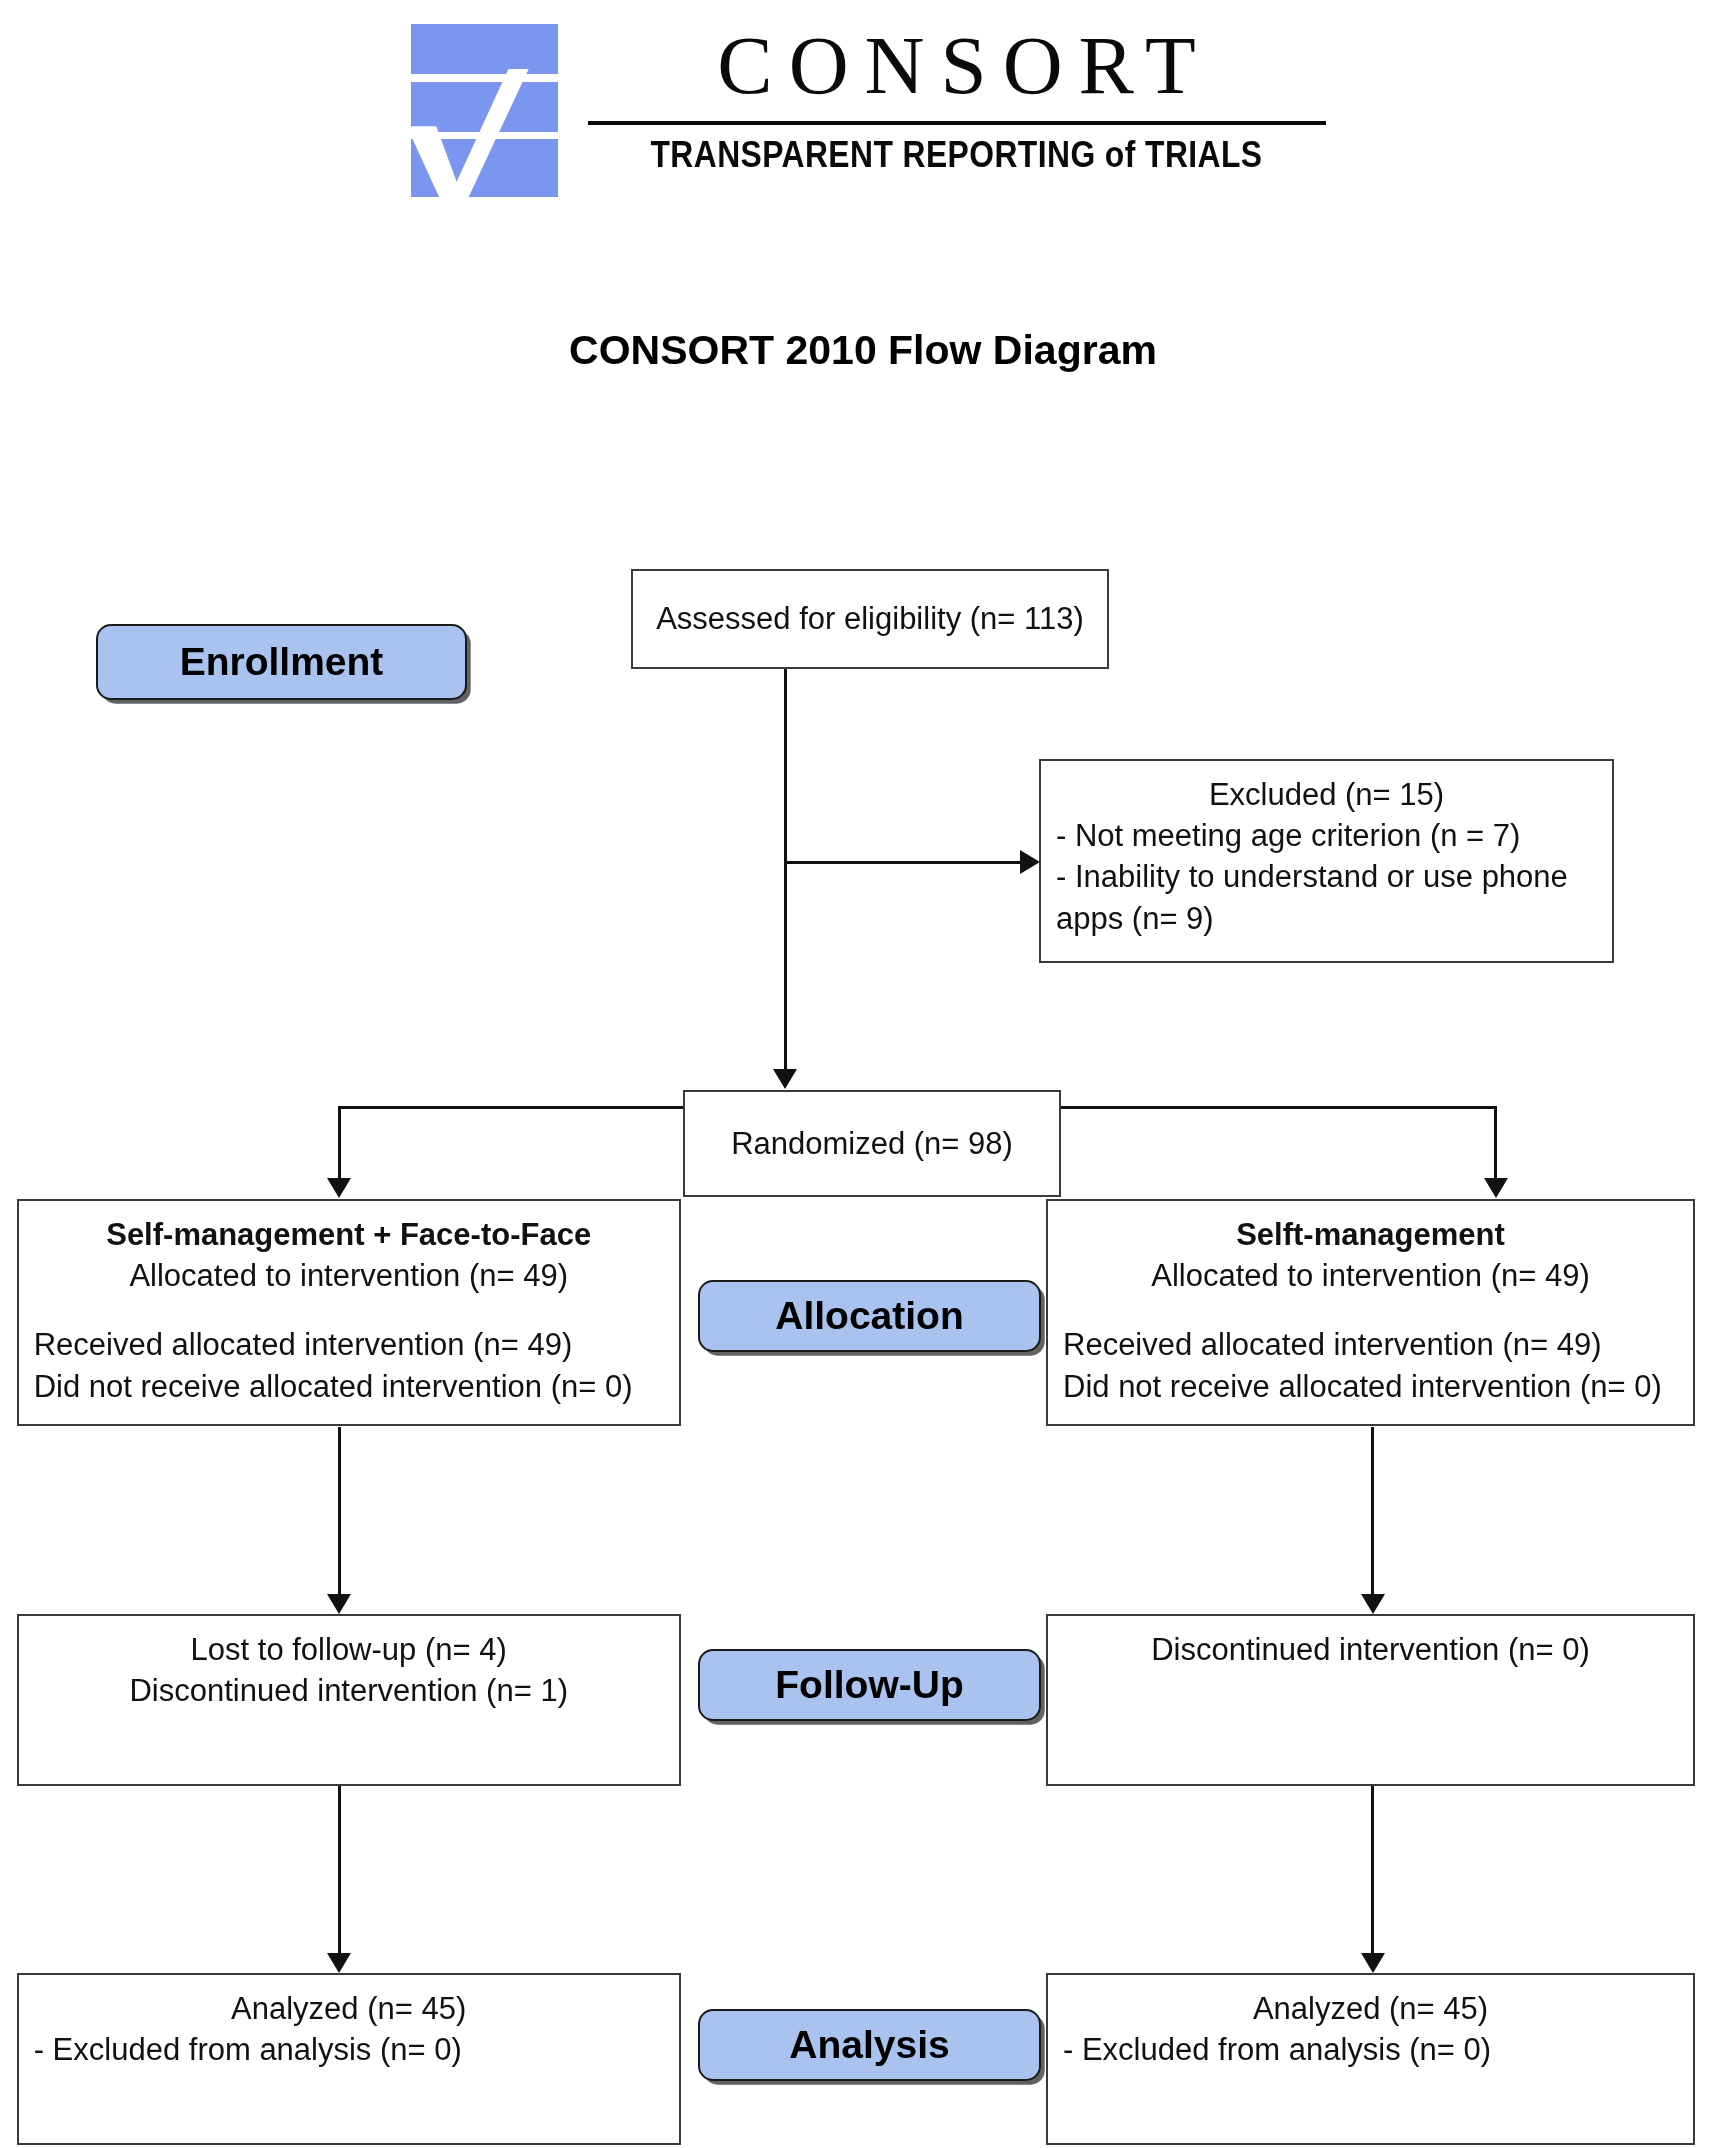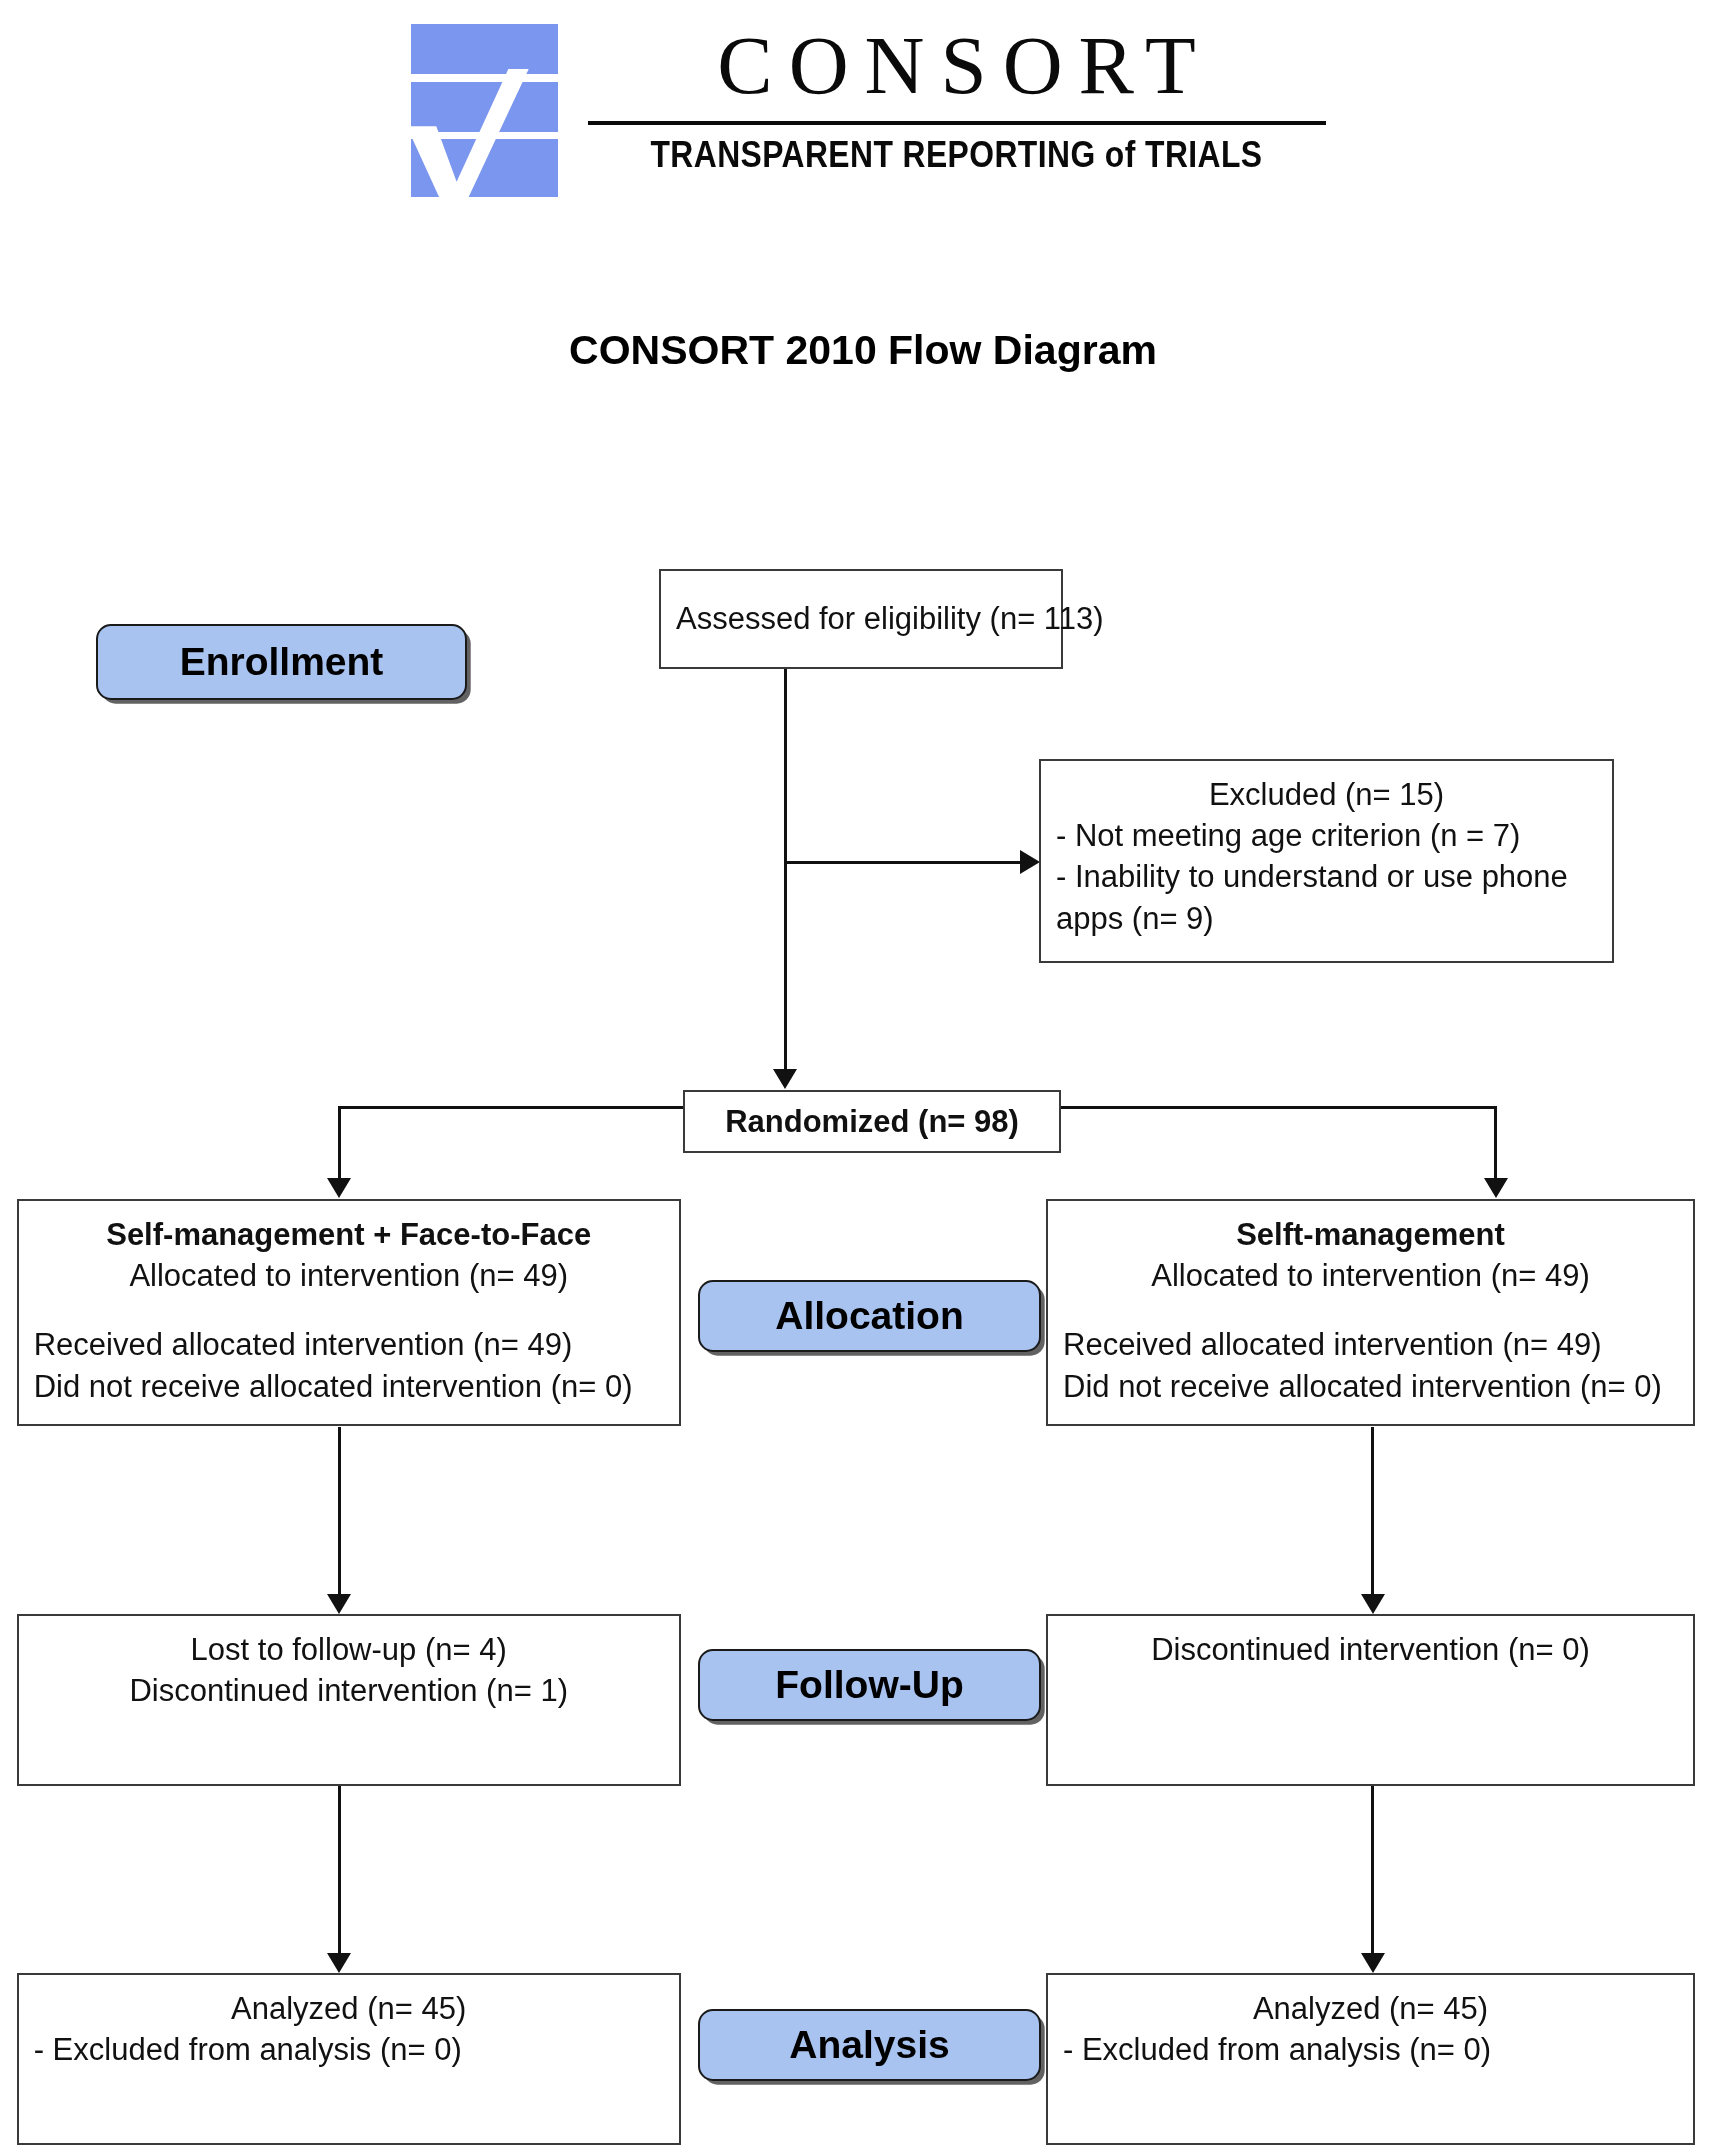--- a/index.html
+++ b/index.html
@@ -199,38 +199,38 @@
   </div>
 
   <div class="stage-pill" style="left:698px; top:1649px; width:343px; height:72px;">
     <span>Follow-Up</span>
   </div>
 
   <div class="stage-pill" style="left:698px; top:2009px; width:343px; height:72px;">
     <span>Analysis</span>
   </div>
 
-  <div class="flow-box vcenter" style="left:659px; top:569px; width:404px; height:100px;">
+  <div class="flow-box vcenter" style="left:631px; top:569px; width:478px; height:100px;">
       <span class="ln ctr">Assessed for eligibility (n= 113)</span>
     </div>
 
   <div class="vline" style="left:784px; top:669px; height:401px;"></div>
   <div class="arrow-down" style="left:773px; top:1069px;"></div>
 
   <div class="hline" style="left:784px; top:861px; width:237px;"></div>
   <div class="arrow-right" style="left:1020px; top:850px;"></div>
 
   <div class="flow-box" style="left:1039px; top:759px; width:575px; height:204px;">
       <span class="ln ctr">Excluded (n= 15)</span>
       <span class="ln lft">- Not meeting age criterion (n = 7)</span>
       <span class="ln lft">- Inability to understand or use phone</span>
       <span class="ln lft">apps (n= 9)</span>
     </div>
 
-  <div class="flow-box vcenter" style="left:683px; top:1090px; width:378px; height:63px;font-weight:bold;">
+  <div class="flow-box vcenter" style="left:683px; top:1090px; width:378px; height:107px;">
       <span class="ln ctr">Randomized (n= 98)</span>
     </div>
 
   <div class="hline" style="left:338px; top:1106px; width:345px;"></div>
   <div class="hline" style="left:1061px; top:1106px; width:436px;"></div>
   <div class="vline" style="left:338px; top:1106px; height:74px;"></div>
   <div class="vline" style="left:1494px; top:1106px; height:74px;"></div>
   <div class="arrow-down" style="left:327px; top:1178px;"></div>
   <div class="arrow-down" style="left:1484px; top:1178px;"></div>
 

